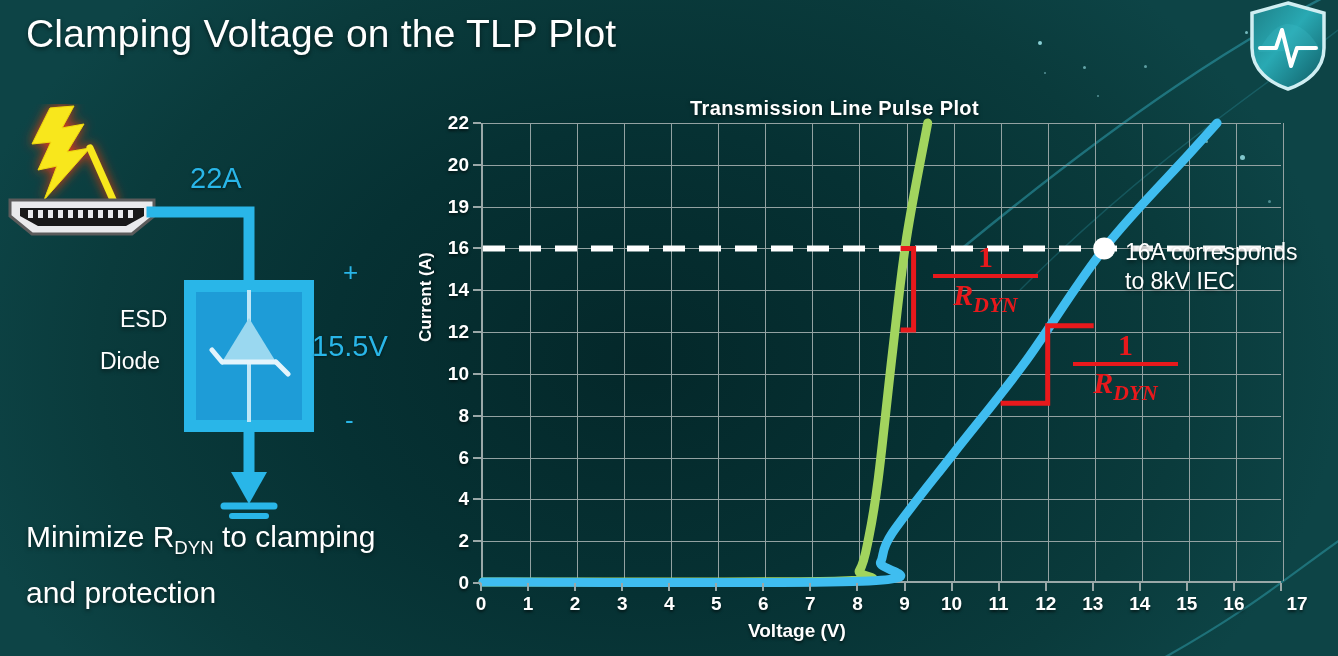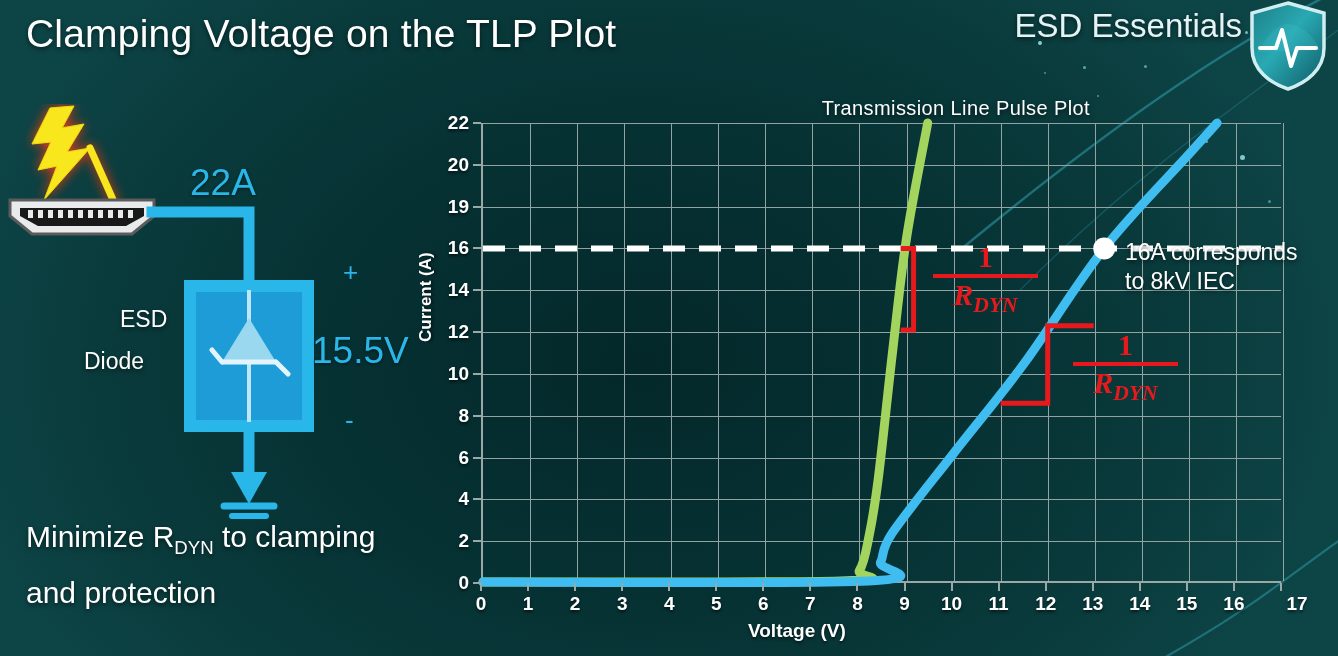--- a/index.html
+++ b/index.html
@@ -28,36 +28,36 @@
     position:absolute;right:96px;top:7px;
     font-size:33px;color:#e4f4f6;
     text-shadow:0 2px 5px rgba(0,0,0,.6);
     white-space:nowrap;
   }
   #shield{position:absolute;right:8px;top:0px;width:84px;height:92px;}
 
   
   #circuit{position:absolute;left:0;top:100px;width:430px;height:420px;}
   .clabel{position:absolute;color:#ffffff;font-size:23px;text-shadow:0 2px 4px rgba(0,0,0,.55);}
-  .bluelabel{position:absolute;color:#29b6e8;font-size:37px;text-shadow:0 1px 3px rgba(0,0,0,.5);}
+  .bluelabel{position:absolute;color:#29b6e8;font-size:29px;text-shadow:0 1px 3px rgba(0,0,0,.5);}
   .signlabel{position:absolute;color:#29b6e8;font-size:26px;}
 
   
   #caption{
     position:absolute;left:26px;top:514px;width:400px;
     color:#ffffff;font-size:30px;line-height:45px;
     text-shadow:0 2px 4px rgba(0,0,0,.55);
   }
   #caption sub{font-size:.62em;}
 
   
   #chart{position:absolute;left:418px;top:92px;width:920px;height:564px;}
   #chart-title{
-    position:absolute;left:272px;top:5px;width:400px;text-align:right;
-    font-size:20px;font-weight:normal;color:#ffffff;letter-spacing:.4px;
+    position:absolute;left:272px;top:5px;width:400px;text-align:left;
+    font-size:20px;font-weight:bold;color:#ffffff;letter-spacing:.4px;
     text-shadow:0 2px 4px rgba(0,0,0,.6);white-space:nowrap;
   }
   #plot{
     position:absolute;left:63px;top:31px;width:800px;height:460px;
     box-sizing:border-box;
     border-left:2px solid #9aa8a8;border-bottom:2px solid #9aa8a8;
   }
   #grid{position:absolute;inset:0;}
   .gv{position:absolute;top:0;bottom:0;width:1px;background:#93a2a2;}
   .gh{position:absolute;left:0;right:0;height:1px;background:#93a2a2;}
@@ -115,21 +115,20 @@
   <div class="star" style="left:1044px;top:72px;width:2px;height:2px;opacity:.5;"></div>
   <div class="star" style="left:1245px;top:31px;width:3px;height:3px;opacity:.7;"></div>
   <div class="star" style="left:1205px;top:140px;width:3px;height:3px;opacity:.6;"></div>
   <div class="star" style="left:1240px;top:155px;width:5px;height:5px;opacity:.8;"></div>
   <div class="star" style="left:1144px;top:65px;width:3px;height:3px;opacity:.55;"></div>
   <div class="star" style="left:1097px;top:95px;width:2px;height:2px;opacity:.5;"></div>
   <div class="star" style="left:1160px;top:185px;width:3px;height:3px;opacity:.5;"></div>
   <div class="star" style="left:1268px;top:200px;width:3px;height:3px;opacity:.45;"></div>
 
   <div id="page-title">Clamping Voltage on the TLP Plot</div>
-  <div id="brand">ESD Essentials</div>
 
   <svg id="shield" viewBox="0 0 84 92">
     <defs>
       <linearGradient id="shg" x1="0" y1="0" x2="1" y2="1">
         <stop offset="0%" stop-color="#1d7f86"></stop>
         <stop offset="45%" stop-color="#29a9b3"></stop>
         <stop offset="100%" stop-color="#0e5a63"></stop>
       </linearGradient>
     </defs>
     <path d="M42 3 L78 13 L78 48 C78 70 60 83 42 89 C24 83 6 70 6 48 L6 13 Z" fill="url(#shg)" stroke="#cfeef2" stroke-width="3.5"></path>
@@ -191,21 +190,21 @@
 
       <g stroke="#29b6e8" stroke-linecap="round">
         <path d="M224 406 L274 406" stroke-width="7"></path>
         <path d="M232 416 L266 416" stroke-width="6"></path>
         <path d="M240 426 L258 426" stroke-width="6"></path>
       </g>
     </svg>
 
     <div class="bluelabel" style="left:190px;top:62px;">22A</div>
     <div class="clabel" style="left:120px;top:206px;">ESD</div>
-    <div class="clabel" style="left:84px;top:248px;">Diode</div>
+    <div class="clabel" style="left:100px;top:248px;">Diode</div>
     <div class="bluelabel" style="left:312px;top:230px;">15.5V</div>
     <div class="signlabel" style="left:343px;top:157px;">+</div>
     <div class="signlabel" style="left:345px;top:305px;">-</div>
   </div>
 
   <div id="caption">
     <div>
       <span>Minimize R</span><sub>DYN</sub><span> to clamping</span>
     </div>
     <div>and protection</div>

